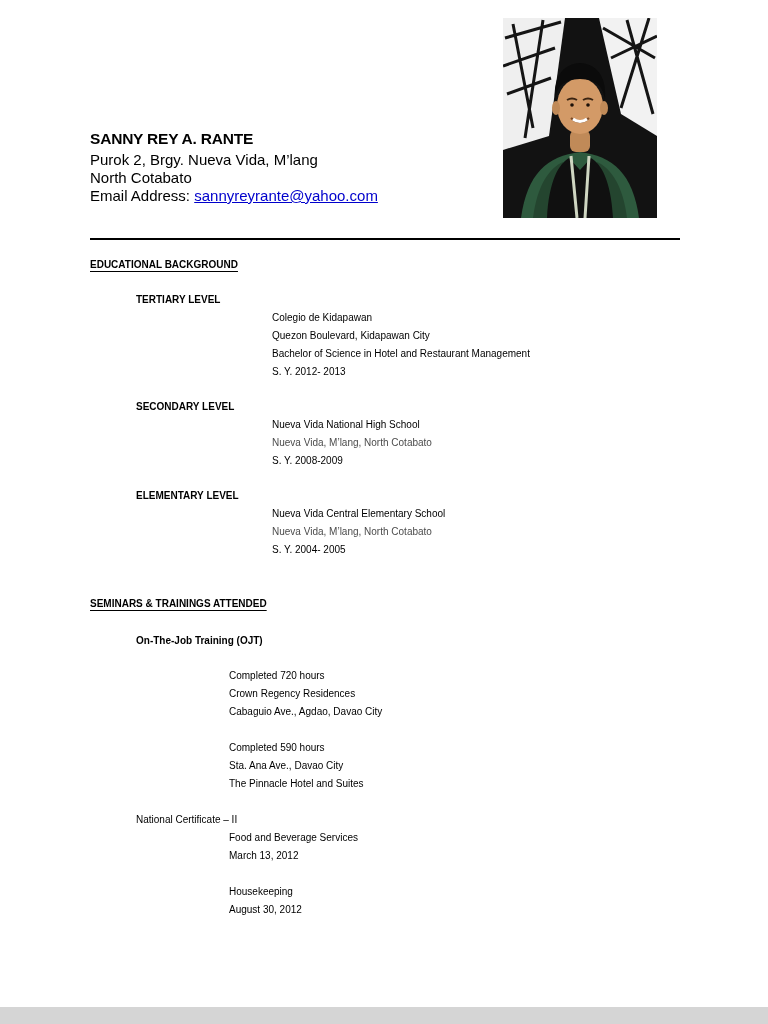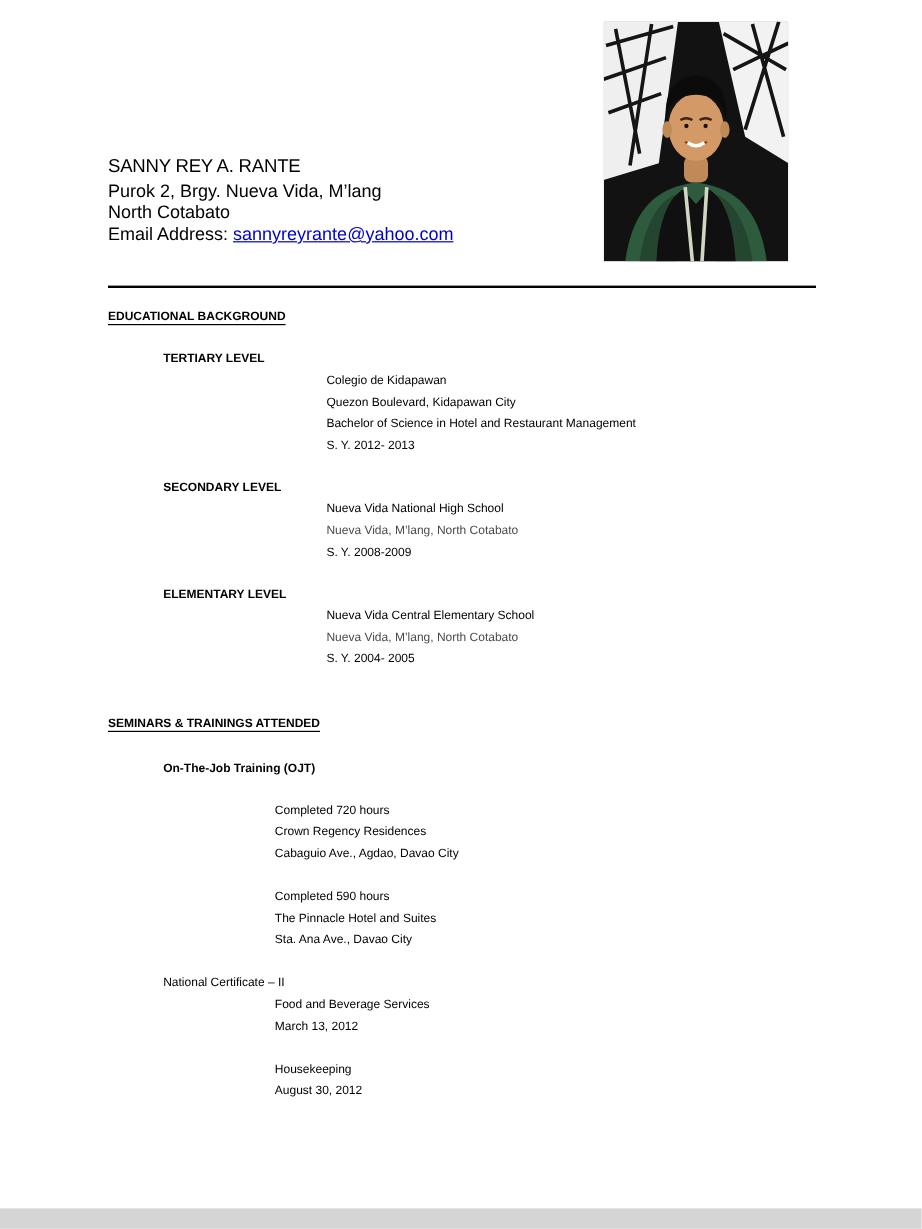--- a/index.html
+++ b/index.html
@@ -19,21 +19,21 @@
   .photo{
     position:absolute;left:503px;top:18px;width:154px;height:200px;
     overflow:hidden;
   }
   .photo svg{display:block;}
   .header{
     position:absolute;left:90px;top:129px;width:400px;
     font-size:15px;line-height:18.5px;
   }
   .name{
-    font-size:15.5px;font-weight:normal;letter-spacing:-0.2px;
+    font-size:15.5px;font-weight:bold;letter-spacing:-0.2px;
     line-height:20px;margin-bottom:2px;
   }
   .email{color:#0000cc;text-decoration:underline;cursor:pointer;}
   .divider{
     position:absolute;left:90px;top:238px;width:590px;height:0;
     border-top:2px solid #000;
   }
   .bodytext{
     position:absolute;left:0;top:256px;width:768px;
     padding-left:90px;box-sizing:border-box;
@@ -142,22 +142,22 @@
     <div class="section-title seminars-title">SEMINARS &amp; TRAININGS ATTENDED</div>
 
     <div class="ojt-heading">On-The-Job Training (OJT)</div>
 
     <div class="ojt-lines">
       <div class="line">Completed 720 hours</div>
       <div class="line">Crown Regency Residences</div>
       <div class="line">Cabaguio Ave., Agdao, Davao City</div>
       <div class="gap"></div>
       <div class="line">Completed 590 hours</div>
+      <div class="line">Sta. Ana Ave., Davao City</div>
       <div class="line">The Pinnacle Hotel and Suites</div>
-      <div class="line">Sta. Ana Ave., Davao City</div>
     </div>
 
     <div class="nc-heading">National Certificate – II</div>
 
     <div class="ojt-lines nc-lines">
       <div class="line">Food and Beverage Services</div>
       <div class="line">March 13, 2012</div>
       <div class="gap"></div>
       <div class="line">Housekeeping</div>
       <div class="line">August 30, 2012</div>

